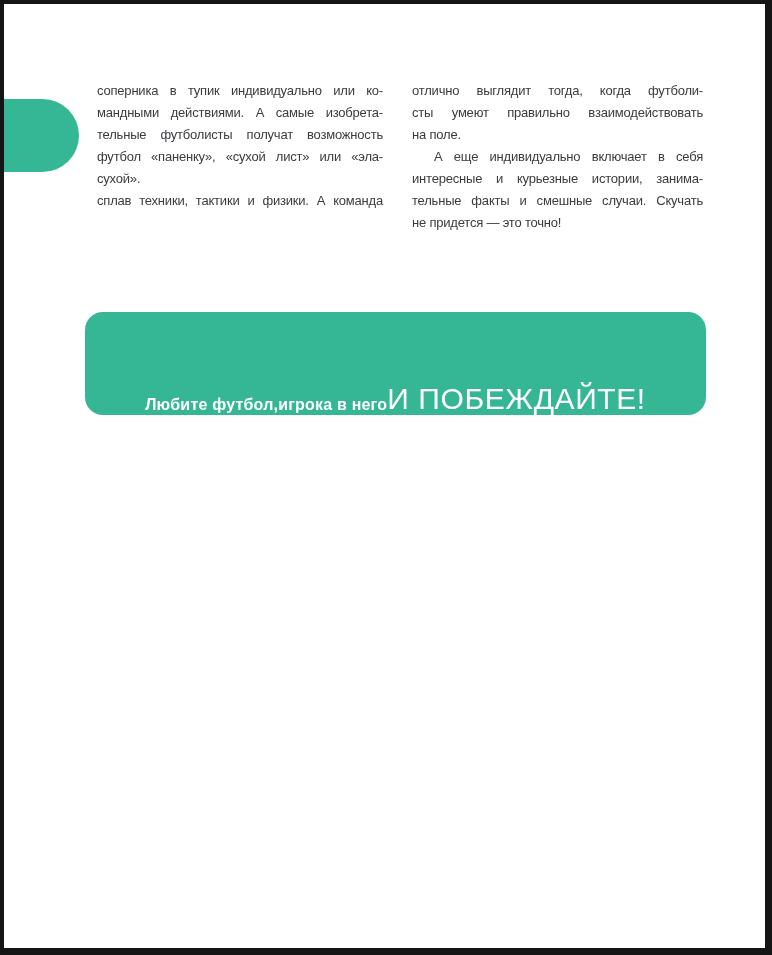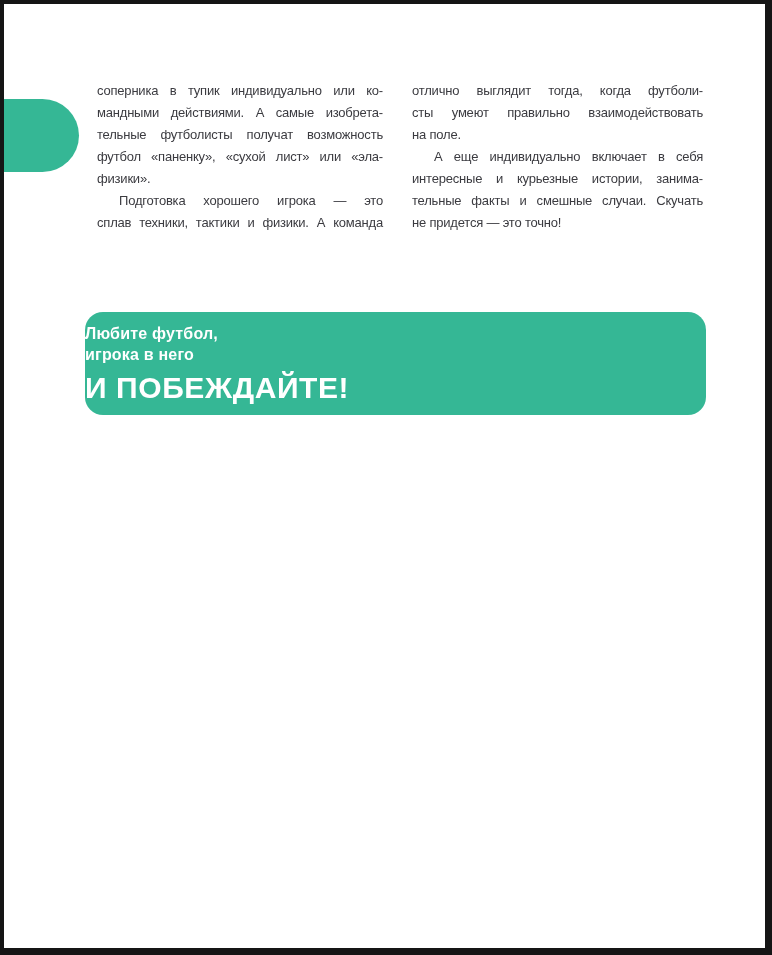--- a/index.html
+++ b/index.html
@@ -55,53 +55,52 @@
   .callout-banner {
     position: absolute;
     left: 81px;
     top: 308px;
     width: 621px;
     height: 103px;
     background: #35b795;
     border-radius: 18px;
     color: #ffffff;
     display: flex;
-    flex-direction: column;
-    align-items: flex-start;
+    flex-direction: row;
+    align-items: flex-end;
     justify-content: center;
     text-align: center;
   }
   .banner-small {
     font-size: 16px;
     font-weight: 700;
     line-height: 21px;
     letter-spacing: 0.2px;
   }
   .banner-title {
     font-size: 30px;
-    font-weight: 700;
+    font-weight: 400;
     line-height: 33px;
     margin-top: 6px;
     letter-spacing: 0.6px;
   }
 </style>
 </head>
 <body>
 
 <div class="page">
 
   <div class="chapter-tab"></div>
 
   <div class="column left">
     <div class="text-line">соперника в тупик индивидуально или ко-</div>
     <div class="text-line">мандными действиями. А самые изобрета-</div>
     <div class="text-line">тельные футболисты получат возможность</div>
     <div class="text-line">футбол «паненку», «сухой лист» или «эла-</div>
-    <div class="text-line para-end">физики».</div>
-    <div class="text-line para-indent">Подготовка хорошего игрока — это</div>
+    <div class="text-line para-end">сухой».</div>
     <div class="text-line">сплав техники, тактики и физики. А команда</div>
   </div>
 
   <div class="column right">
     <div class="text-line">отлично выглядит тогда, когда футболи-</div>
     <div class="text-line">сты умеют правильно взаимодействовать</div>
     <div class="text-line para-end">на поле.</div>
     <div class="text-line para-indent">А еще индивидуально включает в себя</div>
     <div class="text-line">интересные и курьезные истории, занима-</div>
     <div class="text-line">тельные факты и смешные случаи. Скучать</div>

